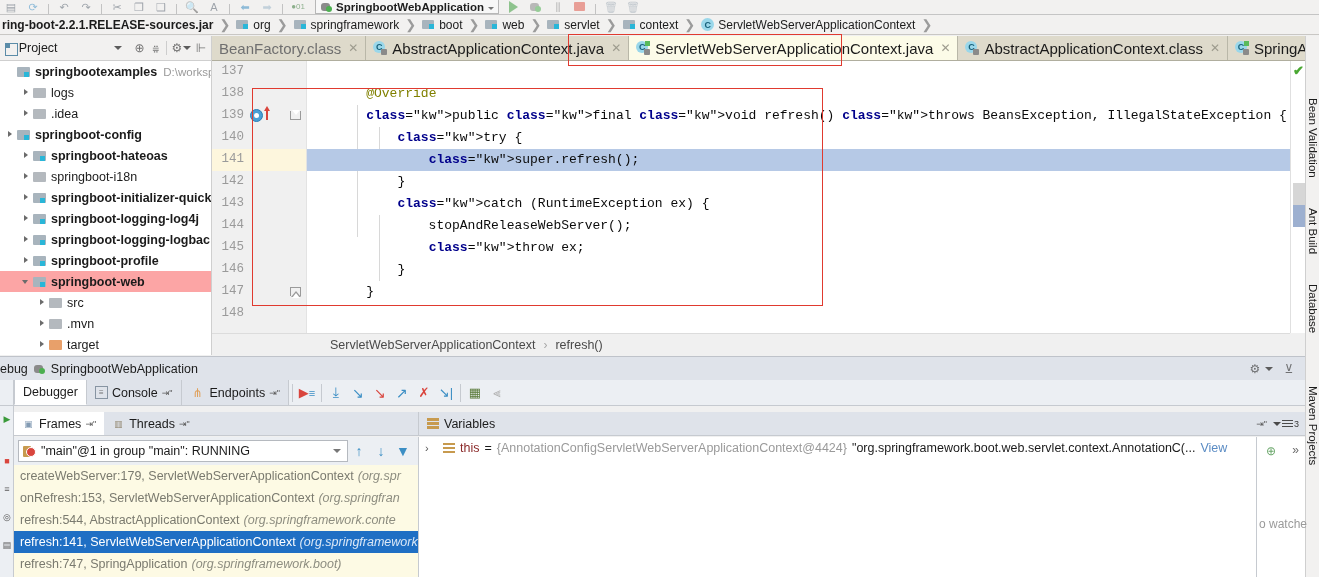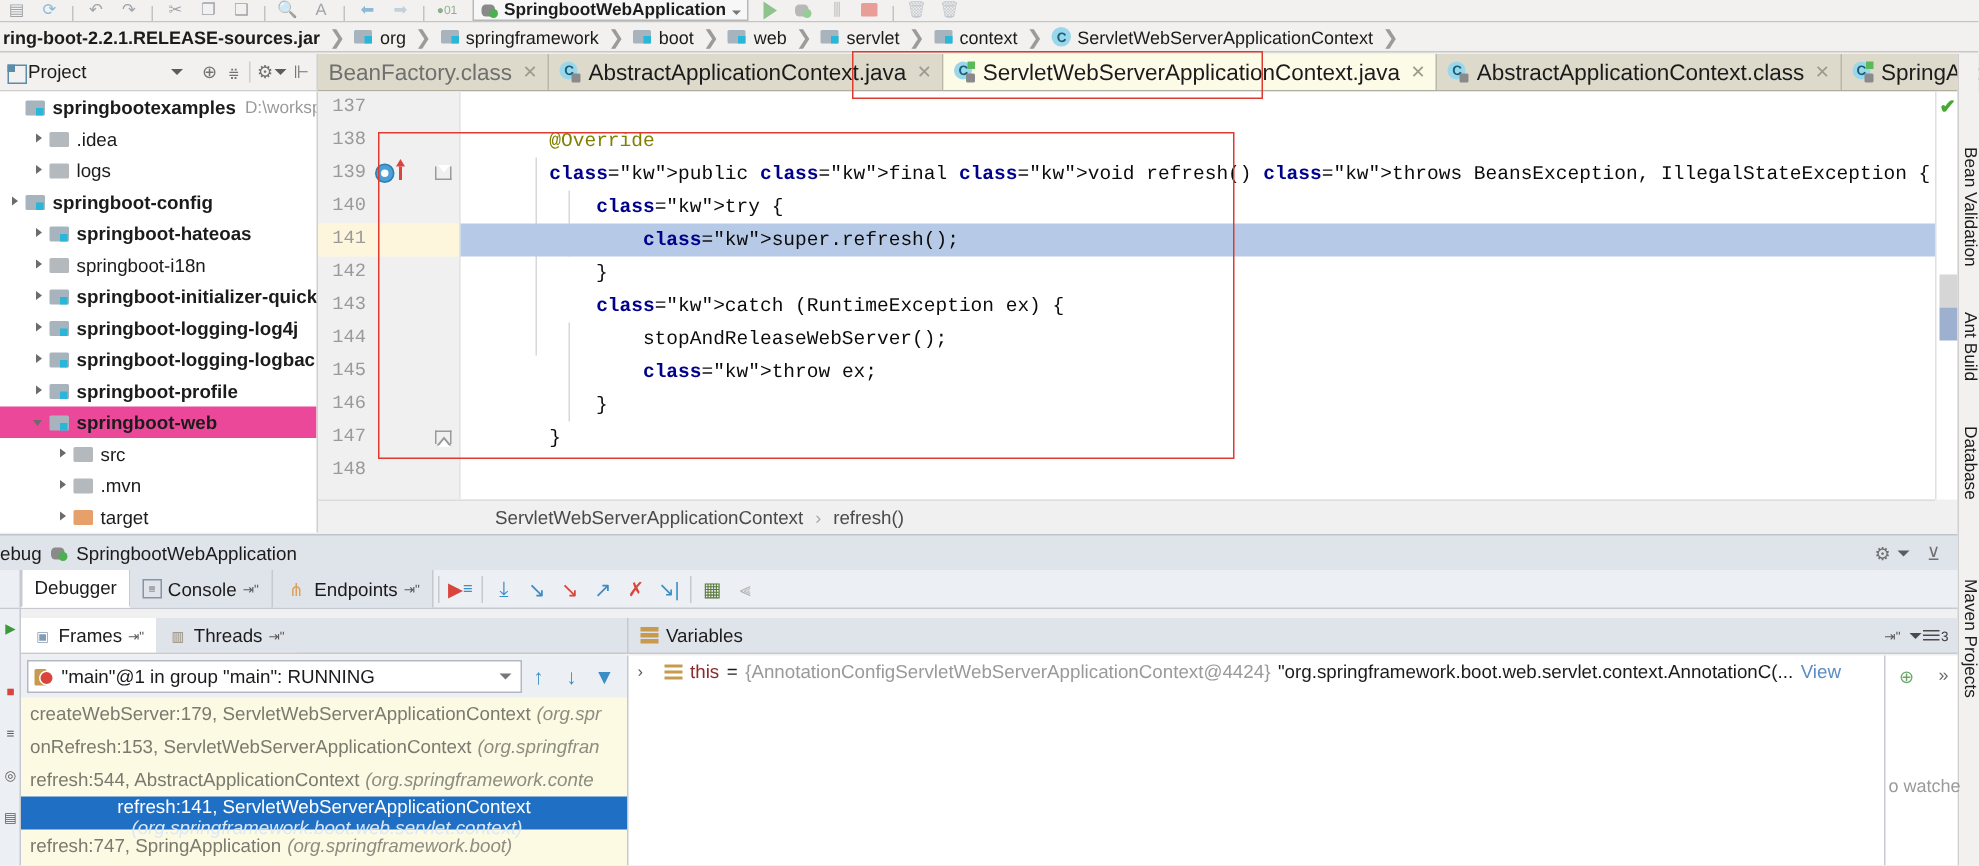--- a/index.html
+++ b/index.html
@@ -67,21 +67,21 @@
   .caret-dn{width:0;height:0;border-left:4px solid transparent;border-right:4px solid transparent;border-top:4px solid #5c5c5c;}
   .hdr-ic{width:16px;height:16px;position:relative;opacity:.75;display:flex;align-items:center;justify-content:center;font-size:12px;color:#4a4a4a;}
   .vsep{width:1px;height:14px;background:#cdcdcd;}
 
   
   .proj-tree{
     position:absolute;left:0;top:61px;width:212px;height:294px;
     background:#fff;border-right:1px solid #cfcfcf;overflow:hidden;
   }
   .trow{ height:21px;display:flex;align-items:center;white-space:nowrap;padding-left:4px;}
-  .trow.sel{background:#ec4899;text-align:center;}
+  .trow.sel{background:#fca5a5;text-align:center;}
   .arrow{width:13px;height:13px;flex:0 0 auto;position:relative;}
   .arrow.closed::before{content:"";position:absolute;left:4px;top:3px;
      border-left:4px solid #6b6b6b;border-top:3.5px solid transparent;border-bottom:3.5px solid transparent;}
   .arrow.open::before{content:"";position:absolute;left:2px;top:5px;
      border-top:4px solid #6b6b6b;border-left:3.5px solid transparent;border-right:3.5px solid transparent;}
   .fi{width:14px;height:12px;margin-right:4px;position:relative;flex:0 0 auto;}
   .fi.mod::before{content:"";position:absolute;left:0;top:1px;width:13px;height:10px;background:#a8b4bd;border-radius:1px;}
   .fi.mod::after{content:"";position:absolute;left:7px;top:6px;width:5px;height:5px;background:#29b6d8;}
   .fi.plain::before{content:"";position:absolute;left:0;top:1px;width:13px;height:10px;background:#b4b9be;border-radius:1px;}
   .fi.target::before{content:"";position:absolute;left:0;top:1px;width:13px;height:10px;background:#e8a06a;border-radius:1px;}
@@ -240,21 +240,21 @@
   .ic-thread{width:13px;height:13px;position:relative;flex:0 0 auto;}
   .ic-thread::before{content:"";position:absolute;left:0;top:1px;width:8px;height:11px;background:#c79a4e;border-radius:1px;}
   .ic-thread::after{content:"";position:absolute;right:0;top:2px;width:8px;height:8px;border-radius:50%;background:#d9453d;border:1.5px solid #fff;}
   .arrbtn{width:22px;height:22px;display:flex;align-items:center;justify-content:center;font-size:14px;color:#3b8ec4;font-weight:700;}
 
   .frames-list{
     position:absolute;left:14px;top:465px;width:404px;height:112px;background:#fdfae4;
     overflow:hidden;
   }
   .fr{height:22px;display:flex;align-items:center;padding:0 6px;white-space:nowrap;font-size:12.5px;color:#7a7a6f;}
-  .fr.sel{background:#1f6fc4;color:#fff;flex-direction:column;}
+  .fr.sel{background:#1f6fc4;color:#fff;}
   .fr .em{font-style:italic;color:#8d8d80;margin-left:4px;}
   .fr.sel .em{color:#dbe8f7;}
 
   .vars-list{
     position:absolute;left:418px;top:437px;width:838px;height:140px;background:#fff;
     border-left:1px solid #c6cad0;overflow:hidden;
   }
   .vrow{height:22px;display:flex;align-items:center;gap:5px;padding:0 6px;white-space:nowrap;font-size:12.5px;}
   .vexp{width:13px;color:#555;font-size:11px;}
   .vname{color:#8b2a2a;}
@@ -405,26 +405,26 @@
   <div class="proj-tree" id="tree">
       <div class="trow" style="padding-left: 4px;">
         <span class="arrow"></span>
         <span class="fi mod"></span>
         <span class="tlbl b">springbootexamples</span>
         <span class="tpath">D:\worksp</span>
       </div>
       <div class="trow" style="padding-left: 20px;">
         <span class="arrow closed"></span>
         <span class="fi plain"></span>
+        <span class="tlbl">logs</span>
+      </div>
+      <div class="trow" style="padding-left: 20px;">
+        <span class="arrow closed"></span>
+        <span class="fi plain"></span>
         <span class="tlbl">.idea</span>
-      </div>
-      <div class="trow" style="padding-left: 20px;">
-        <span class="arrow closed"></span>
-        <span class="fi plain"></span>
-        <span class="tlbl">logs</span>
       </div>
       <div class="trow" style="">
         <span class="arrow closed"></span>
         <span class="fi mod"></span>
         <span class="tlbl b">springboot-config</span>
       </div>
       <div class="trow" style="padding-left: 20px;">
         <span class="arrow closed"></span>
         <span class="fi mod"></span>
         <span class="tlbl b">springboot-hateoas</span>

